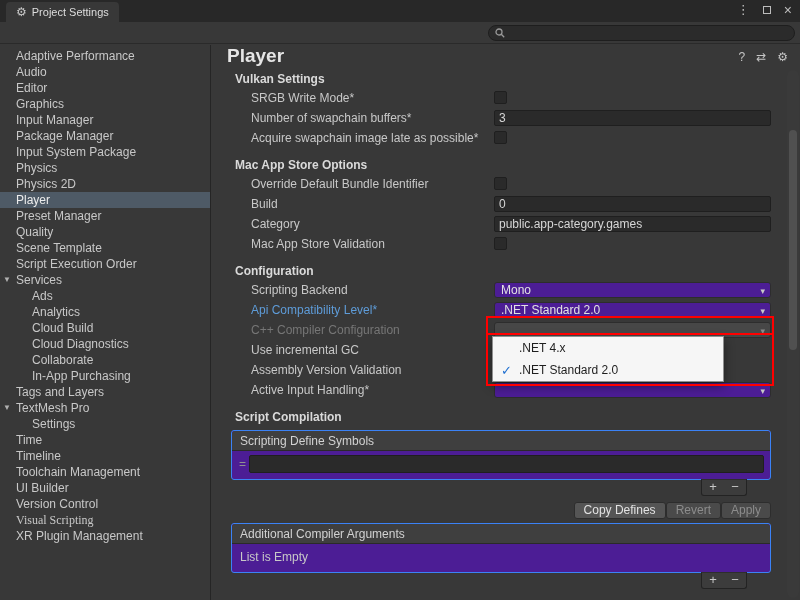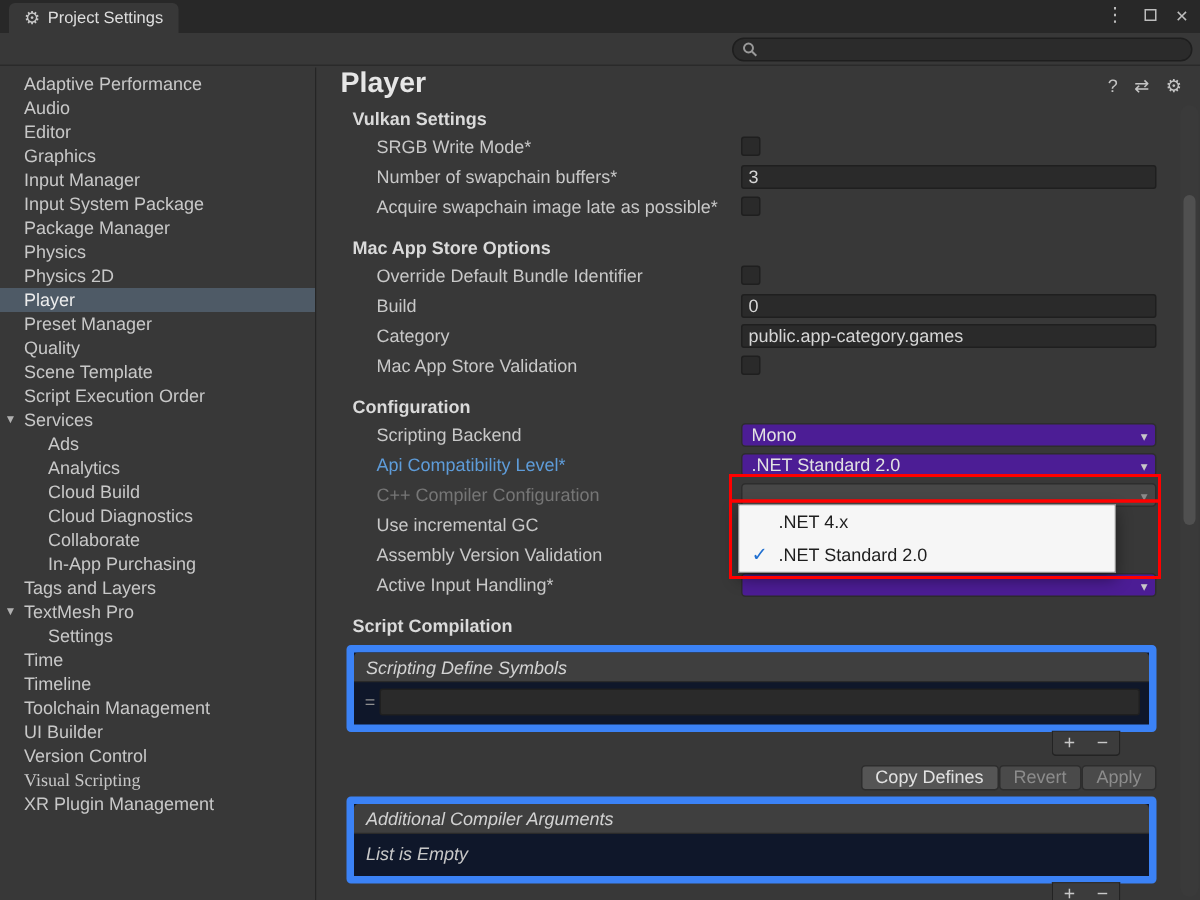--- a/index.html
+++ b/index.html
@@ -50,31 +50,31 @@
   .field.disabled{color:#6E6E6E;}
   .dropdown{position:absolute;left:283px;top:2px;width:277px;height:16px;background:#4c1d95;border:1px solid #2D2D2D;
     border-radius:3px;padding:0 16px 0 6px;line-height:14px;color:#E2E2E2;white-space:nowrap;overflow:hidden;}
   .dropdown .arr{position:absolute;right:5px;top:1px;font-size:9px;color:#C8C8C8;}
   .dropdown.disabled{background:#474747;color:#7A7A7A;}
   .dropdown.disabled .arr{color:#8A8A8A;}
   .checkbox{position:absolute;left:283px;top:3px;width:13px;height:13px;background:#2A2A2A;border:1px solid #1F1F1F;
     border-radius:2px;text-align:center;line-height:12px;font-size:11px;color:#C8C8C8;}
 
   
-  .popup{position:absolute;left:281px;top:268px;width:252px;background:#F6F6F6;border:1px solid #8F8F8F;
+  .popup{position:absolute;left:281px;top:268px;width:232px;background:#F6F6F6;border:1px solid #8F8F8F;
     box-shadow:0 4px 10px rgba(0,0,0,.45);z-index:5;}
   .popup-row{height:22px;display:flex;align-items:center;padding-left:8px;color:#1E1E1E;background:#F6F6F6;}
   .pcheck{width:18px;color:#1F6FD0;font-weight:bold;font-size:13px;}
   .pcheck.empty{visibility:hidden;}
   .red-a,.red-b{position:absolute;left:275px;width:288px;border:2px solid #FF0000;z-index:7;pointer-events:none;}
   .red-a{top:248px;height:19px;}
   .red-b{top:265px;height:53px;}
 
   
-  .list-box{margin:4px 29px 0 20px;border:5px solid #3b82f6;border-radius:3px;background:#0f172a;font-style:italic;}
+  .list-box{margin:4px 29px 0 20px;border:1px solid #3b82f6;border-radius:3px;background:#4c1d95;}
   .list-box .box-title{height:20px;line-height:20px;padding-left:8px;background:#3F3F3F;border-bottom:1px solid #2A2A2A;
     color:#D2D2D2;border-radius:3px 3px 0 0;}
   .list-box .box-body{padding:4px 6px 6px 4px;}
   .sym-row{display:flex;align-items:center;height:18px;}
   .drag{width:13px;color:#909090;text-align:center;}
   .sym-field{flex:1;height:18px;background:#2A2A2A;border:1px solid #1F1F1F;border-radius:2px;}
   .empty-row{height:18px;line-height:18px;padding-left:4px;color:#C8C8C8;}
   .list-footer{height:16px;position:relative;margin:0 29px 0 20px;}
   .list-footer .btns{position:absolute;right:24px;top:-1px;display:flex;background:#3C3C3C;border:1px solid #232323;
     border-top:1px solid #2E2E2E;border-radius:0 0 3px 3px;}
@@ -114,22 +114,22 @@
     </div>
   </div>
 
   <div class="sidebar">
     <div>
         <div class="sb-row" style="padding-left: 16px;"><span class="sb-label">Adaptive Performance</span></div>
         <div class="sb-row" style="padding-left: 16px;"><span class="sb-label">Audio</span></div>
         <div class="sb-row" style="padding-left: 16px;"><span class="sb-label">Editor</span></div>
         <div class="sb-row" style="padding-left: 16px;"><span class="sb-label">Graphics</span></div>
         <div class="sb-row" style="padding-left: 16px;"><span class="sb-label">Input Manager</span></div>
+        <div class="sb-row" style="padding-left: 16px;"><span class="sb-label">Package Manager</span></div>
         <div class="sb-row" style="padding-left: 16px;"><span class="sb-label">Input System Package</span></div>
-        <div class="sb-row" style="padding-left: 16px;"><span class="sb-label">Package Manager</span></div>
         <div class="sb-row" style="padding-left: 16px;"><span class="sb-label">Physics</span></div>
         <div class="sb-row" style="padding-left: 16px;"><span class="sb-label">Physics 2D</span></div>
         <div class="sb-row selected" style="padding-left: 16px;"><span class="sb-label">Player</span></div>
         <div class="sb-row" style="padding-left: 16px;"><span class="sb-label">Preset Manager</span></div>
         <div class="sb-row" style="padding-left: 16px;"><span class="sb-label">Quality</span></div>
         <div class="sb-row" style="padding-left: 16px;"><span class="sb-label">Scene Template</span></div>
         <div class="sb-row" style="padding-left: 16px;"><span class="sb-label">Script Execution Order</span></div>
         <div class="sb-row" style="padding-left: 16px;"><span class="fold">▼</span><span class="sb-label">Services</span></div>
         <div class="sb-row" style="padding-left: 32px;"><span class="sb-label">Ads</span></div>
         <div class="sb-row" style="padding-left: 32px;"><span class="sb-label">Analytics</span></div>

